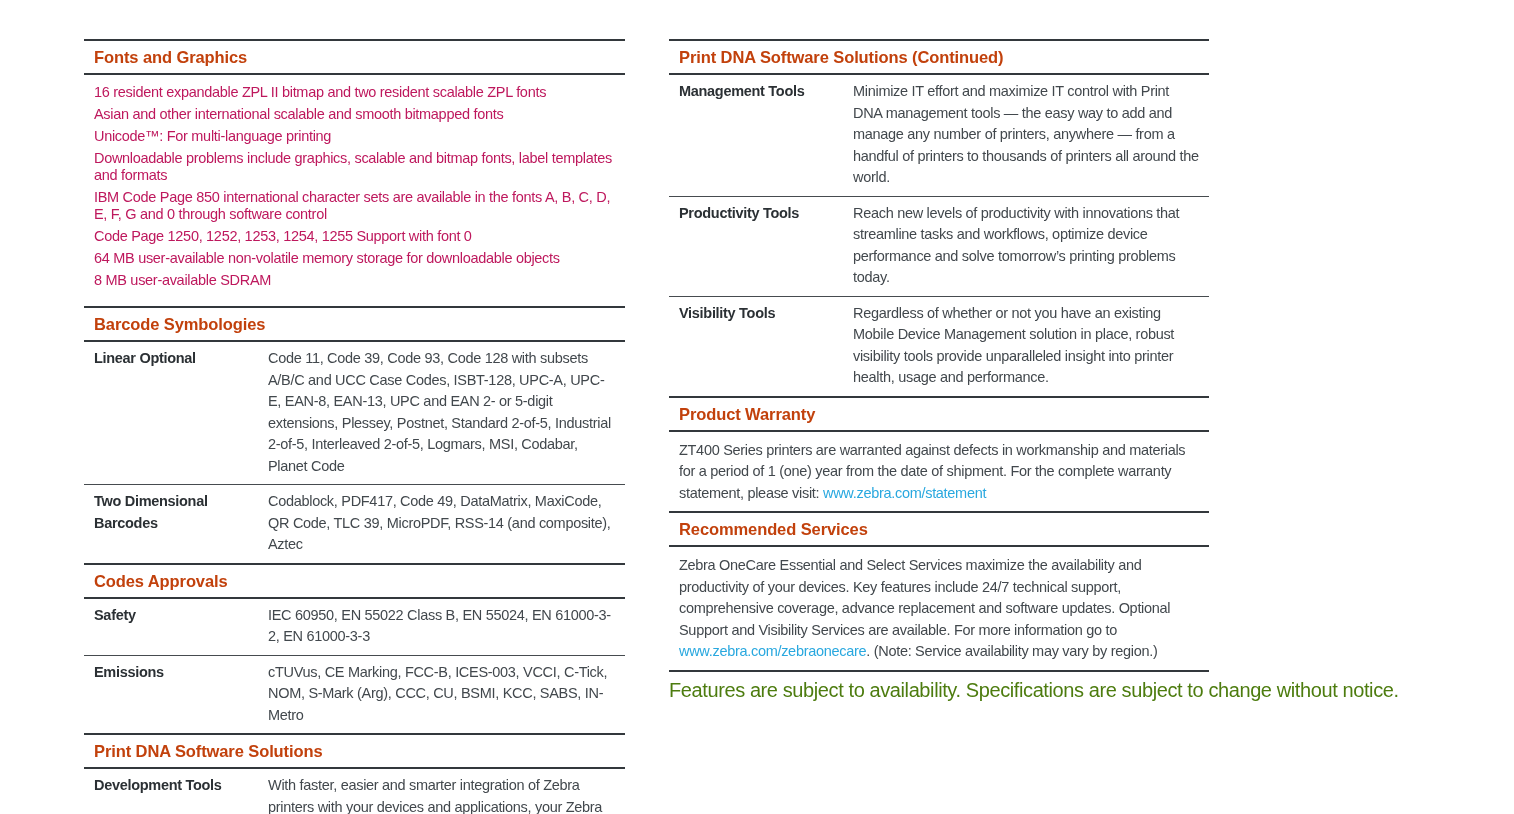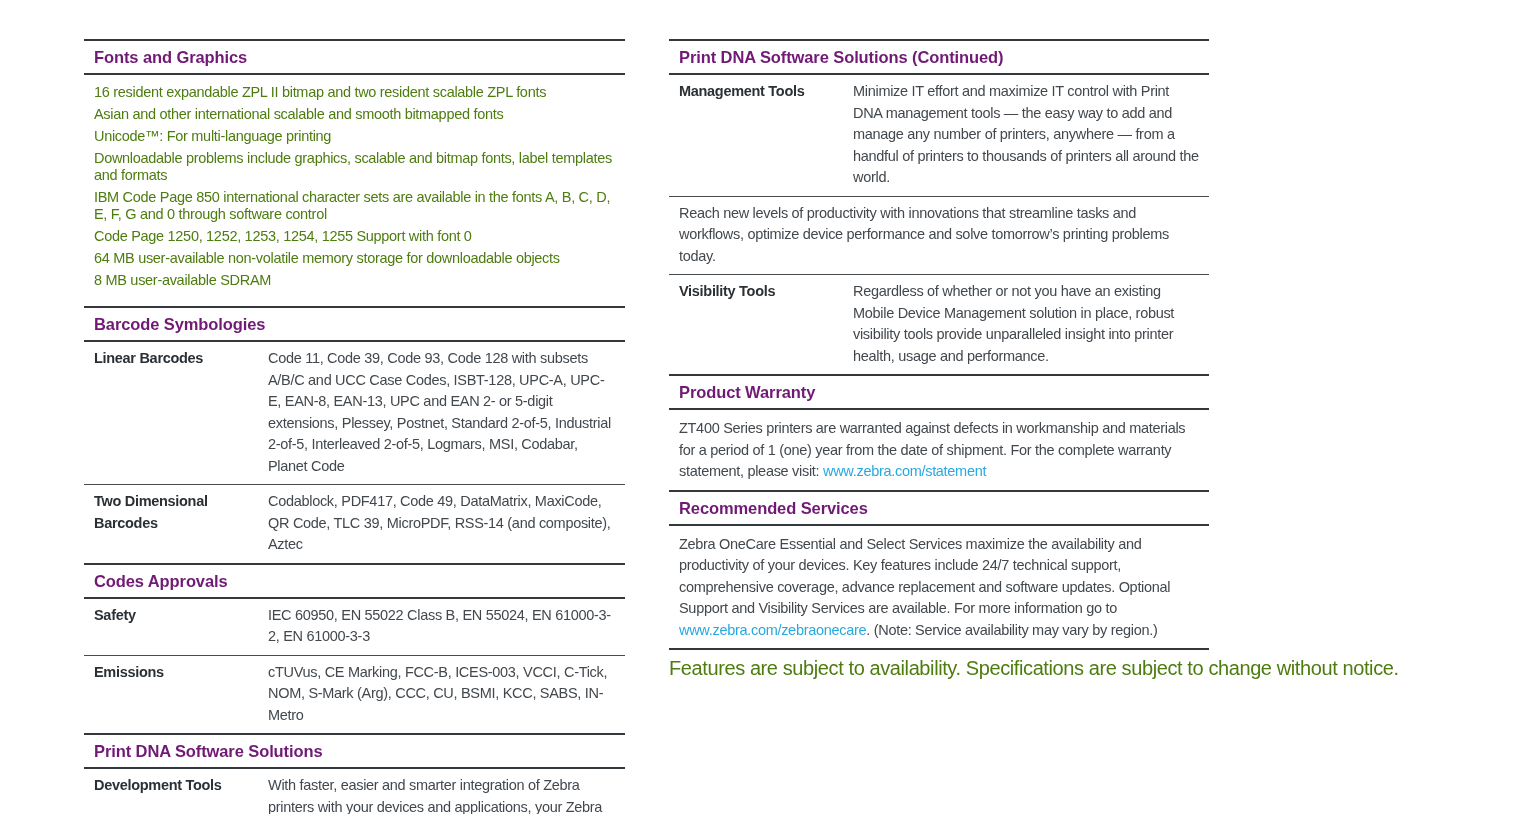--- a/index.html
+++ b/index.html
@@ -23,32 +23,32 @@
 
   section { border-bottom: 2px solid #33383c; }
   .col > section:first-child { border-top: 2px solid #33383c; }
 
   .section-title {
     margin: 0;
     padding: 7px 10px 6px 10px;
     font-size: 16.5px;
     font-weight: 700;
     letter-spacing: -0.1px;
-    color: #701a75;
+    color: #c2410c;
     border-bottom: 2px solid #33383c;
   }
 
   
   .paras { padding: 9px 10px 9px 10px; }
   .paras p {
     margin: 0 0 5px 0;
     font-size: 14.5px;
     line-height: 17px;
     letter-spacing: -0.3px;
-    color: #4d7c0f;
+    color: #be185d;
   }
   .paras p:last-child { margin-bottom: 8px; }
 
   
   .spec-row {
     display: flex;
     padding: 6px 10px 7px 10px;
   }
   .spec-row + .spec-row { border-top: 1px solid #464b4f; }
   .spec-label {
@@ -110,21 +110,21 @@
         <p>IBM Code Page 850 international character sets are available in the fonts A, B, C, D, E, F, G and 0 through software control</p>
         <p>Code Page 1250, 1252, 1253, 1254, 1255 Support with font 0</p>
         <p>64 MB user-available non-volatile memory storage for downloadable objects</p>
         <p>8 MB user-available SDRAM</p>
       </div>
     </section>
 
     <section>
       <h2 class="section-title">Barcode Symbologies</h2>
       <div class="spec-row">
-        <div class="spec-label">Linear Barcodes</div>
+        <div class="spec-label">Linear Optional</div>
         <div class="spec-value">Code 11, Code 39, Code 93, Code 128 with subsets A/B/C and UCC Case Codes, ISBT-128, UPC-A, UPC-E, EAN-8, EAN-13, UPC and EAN 2- or 5-digit extensions, Plessey, Postnet, Standard 2-of-5, Industrial 2-of-5, Interleaved 2-of-5, Logmars, MSI, Codabar, Planet Code</div>
       </div>
       <div class="spec-row">
         <div class="spec-label">Two Dimensional Barcodes</div>
         <div class="spec-value">Codablock, PDF417, Code 49, DataMatrix, MaxiCode, QR Code, TLC 39, MicroPDF, RSS-14 (and composite), Aztec</div>
       </div>
     </section>
 
     <section>
       <h2 class="section-title">Codes Approvals</h2>
@@ -150,20 +150,21 @@
 
   <div class="col col-right">
 
     <section>
       <h2 class="section-title">Print DNA Software Solutions (Continued)</h2>
       <div class="spec-row">
         <div class="spec-label">Management Tools</div>
         <div class="spec-value">Minimize IT effort and maximize IT control with Print DNA management tools — the easy way to add and manage any number of printers, anywhere — from a handful of printers to thousands of printers all around the world.</div>
       </div>
       <div class="spec-row">
+        <div class="spec-label">Productivity Tools</div>
         <div class="spec-value">Reach new levels of productivity with innovations that streamline tasks and workflows, optimize device performance and solve tomorrow’s printing problems today.</div>
       </div>
       <div class="spec-row">
         <div class="spec-label">Visibility Tools</div>
         <div class="spec-value">Regardless of whether or not you have an existing Mobile Device Management solution in place, robust visibility tools provide unparalleled insight into printer health, usage and performance.</div>
       </div>
     </section>
 
     <section>
       <h2 class="section-title">Product Warranty</h2>

